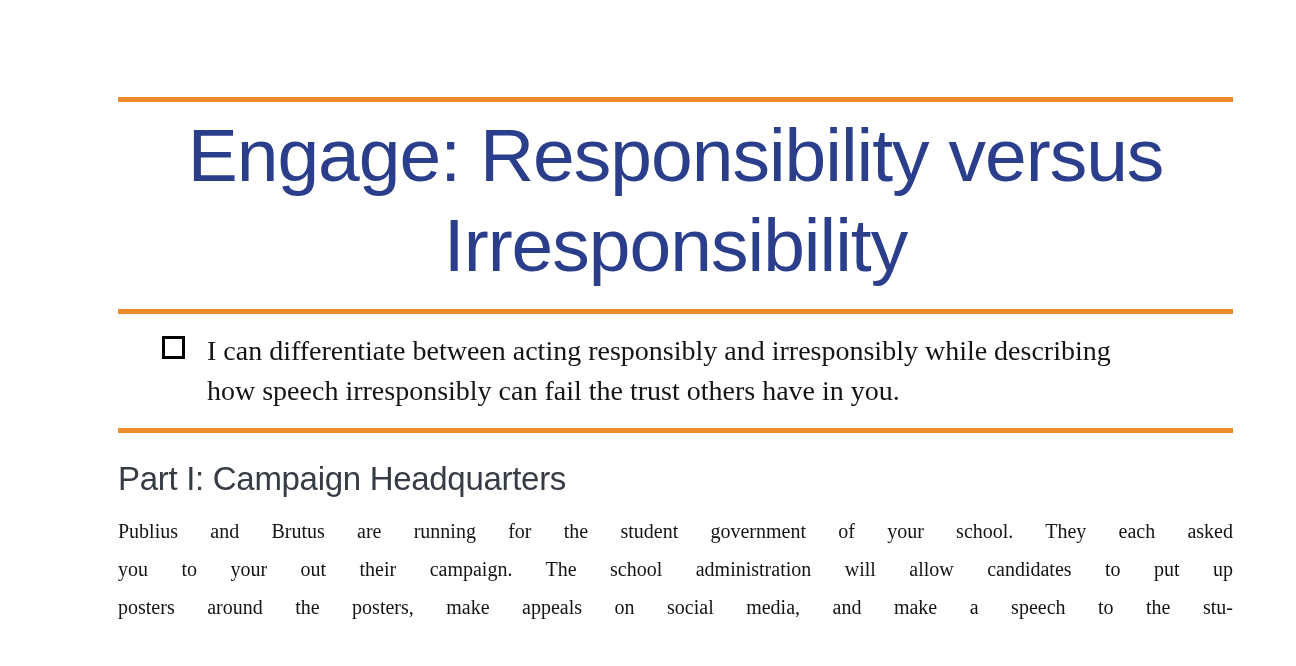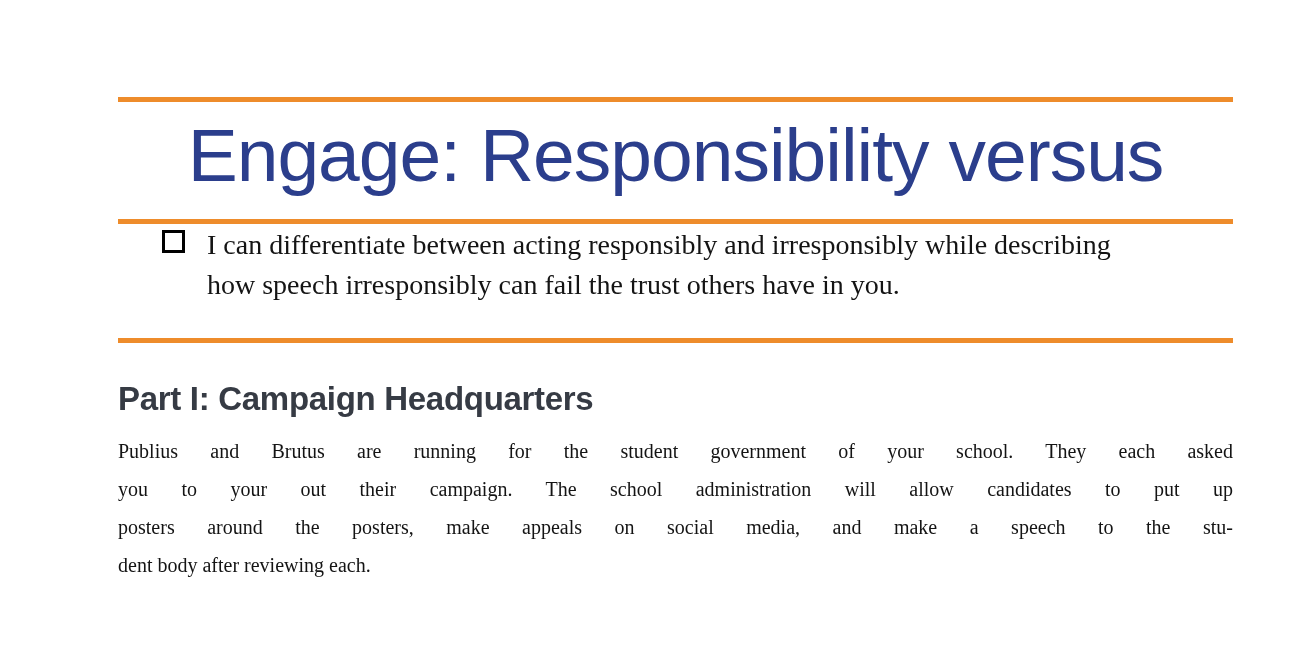--- a/index.html
+++ b/index.html
@@ -42,42 +42,42 @@
     font-size: 75px;
     line-height: 90px;
     color: var(--title-color);
     text-align: center;
     letter-spacing: -1px;
   }
   h1.doc-title .tline { display: block; }
   .objective {
     display: flex;
     align-items: flex-start;
-    padding: 1px 0 0 44px;
+    padding: 17px 0 0 44px;
     min-height: 98px;
   }
   .checkbox {
     flex: 0 0 auto;
     width: 23px;
     height: 23px;
     border: 3.5px solid #000;
     background: #fff;
     margin-top: 5px;
     cursor: pointer;
   }
   .obj-text {
     margin-left: 22px;
     font-size: 28px;
     line-height: 40px;
     color: var(--body-color);
   }
   h2.section-heading {
-    margin-top: 36px;
+    margin-top: 26px;
     font-family: "Liberation Sans", sans-serif;
-    font-weight: 700;
+    font-weight: 400;
     font-size: 33px;
     line-height: 40px;
     letter-spacing: -0.3px;
     color: var(--heading-color);
   }
   .paragraph {
     margin-top: 13px;
     font-size: 20px;
     line-height: 38px;
     color: var(--body-color);
@@ -95,37 +95,37 @@
 </head>
 <body>
 
 <div class="page">
   <div class="content">
 
     <hr class="rule rule-top">
 
     <h1 class="doc-title">
       <span class="tline">Engage: Responsibility versus</span>
+      <span class="tline">Irresponsibility</span>
     </h1>
 
     <hr class="rule rule-mid">
 
     <div class="objective">
       <span class="checkbox"></span>
       <div class="obj-text">
         <div>I can differentiate between acting responsibly and irresponsibly while describing</div>
         <div>how speech irresponsibly can fail the trust others have in you.</div>
       </div>
     </div>
 
     <hr class="rule rule-low">
 
     <h2 class="section-heading">Part I: Campaign Headquarters</h2>
 
     <div class="paragraph">
       <span class="jline">Publius and Brutus are running for the student government of your school. They each asked</span>
       <span class="jline">you to your out their campaign. The school administration will allow candidates to put up</span>
       <span class="jline">posters around the posters, make appeals on social media, and make a speech to the stu-</span>
-      <span class="lline">dent body after reviewing each.</span>
     </div>
 
   </div>
 </div>
 
 </body></html>

